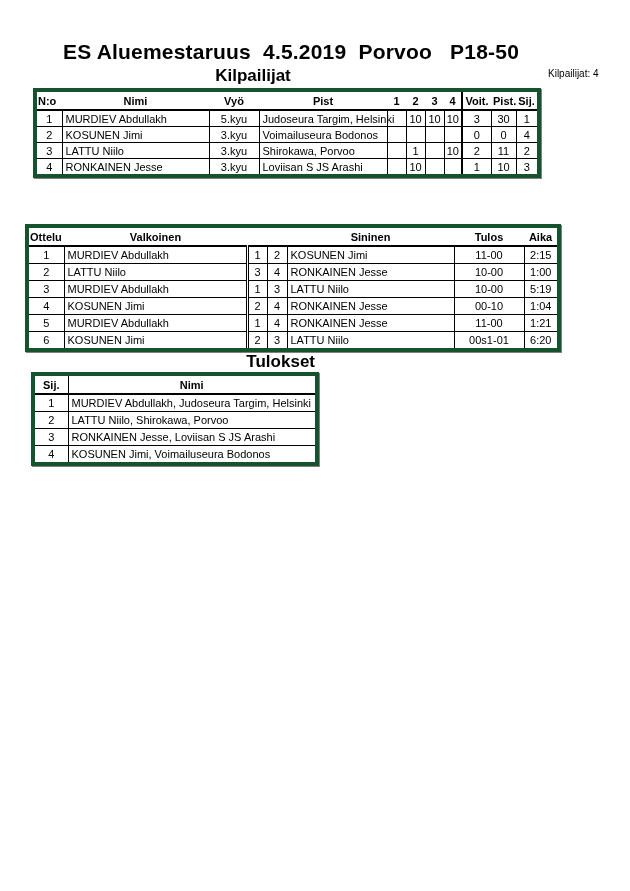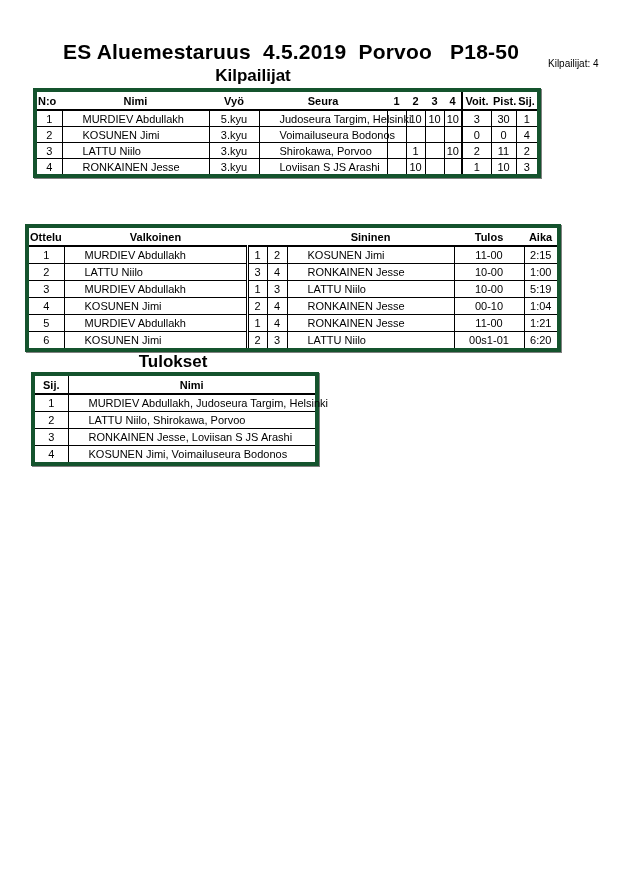--- a/index.html
+++ b/index.html
@@ -9,40 +9,40 @@
   }
   .doc-title{
     position:absolute;top:40px;left:0;width:582px;text-align:center;
     font-size:21px;font-weight:bold;white-space:pre;letter-spacing:0.2px;
   }
   .section-heading{
     position:absolute;text-align:center;font-size:17px;font-weight:bold;
   }
   .heading-kilpailijat{top:66px;left:33px;width:440px;}
   .heading-ottelut{top:193px;left:25px;width:532px;}
-  .heading-tulokset{top:352px;left:31px;width:284px;}
+  .heading-tulokset{top:352px;left:31px;width:284px;text-align:right;}
   .count-label{
-    position:absolute;top:58px;left:548px;font-size:10px;
+    position:absolute;top:68px;left:548px;font-size:10px;
   }
   table{
     position:absolute;border-collapse:collapse;table-layout:fixed;background:#fff;
     border:4px solid #14532d;box-shadow:1px 1px 0 #808080;
   }
   .t-kilpailijat{top:88px;left:33px;width:504px;}
   .t-ottelut{top:224px;left:25px;width:532px;}
   .t-tulokset{top:372px;left:31px;width:284px;}
   th,td{
     font-size:11px;padding:0 2px;overflow:visible;white-space:nowrap;
     font-weight:normal;vertical-align:middle;
   }
   th{border:0;border-bottom:2px solid #000;font-weight:bold;height:17px;}
   td{border:1px solid #000;height:15px;}
   .t-ottelut td,.t-tulokset td{height:16px;}
   .ctr{text-align:center;}
-  .lft{text-align:left;padding-left:20px;}
+  .lft{text-align:left;padding-left:3px;}
   .flush{text-align:left;padding-left:1px;}
   .grp{border-left:2px solid #000 !important;margin-top:44px;}
   .dbl{border-left:3px double #000 !important;}
   .hdr-div{border-right:1px solid #000;}
 </style>
 </head>
 <body>
 
 <div class="page">
 
@@ -62,21 +62,21 @@
         <col style="width:18px">
       <col style="width:29px">
         <col style="width:25px">
         <col style="width:23px">
     </colgroup>
     <thead>
       <tr>
         <th class="flush">N:o</th>
         <th class="ctr">Nimi</th>
         <th class="ctr">Vyö</th>
-        <th class="ctr">Seura</th>
+        <th class="ctr">Pist</th>
         <th class="ctr">1</th>
         <th class="ctr">2</th>
         <th class="ctr">3</th>
         <th class="ctr">4</th>
         <th class="ctr grp">Voit.</th>
         <th class="ctr">Pist.</th>
         <th class="ctr">Sij.</th>
       </tr>
     </thead>
     <tbody>

